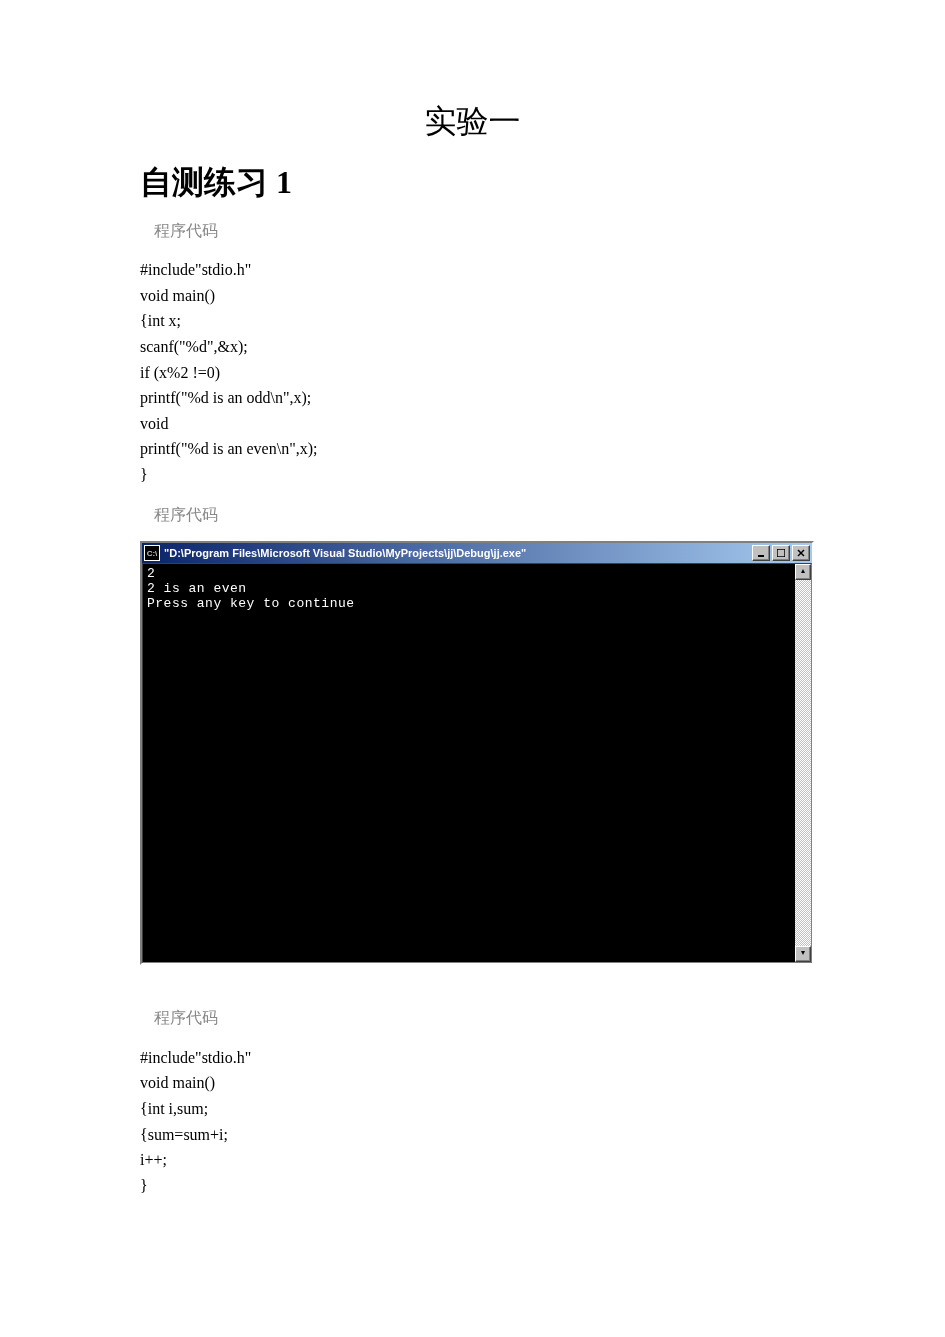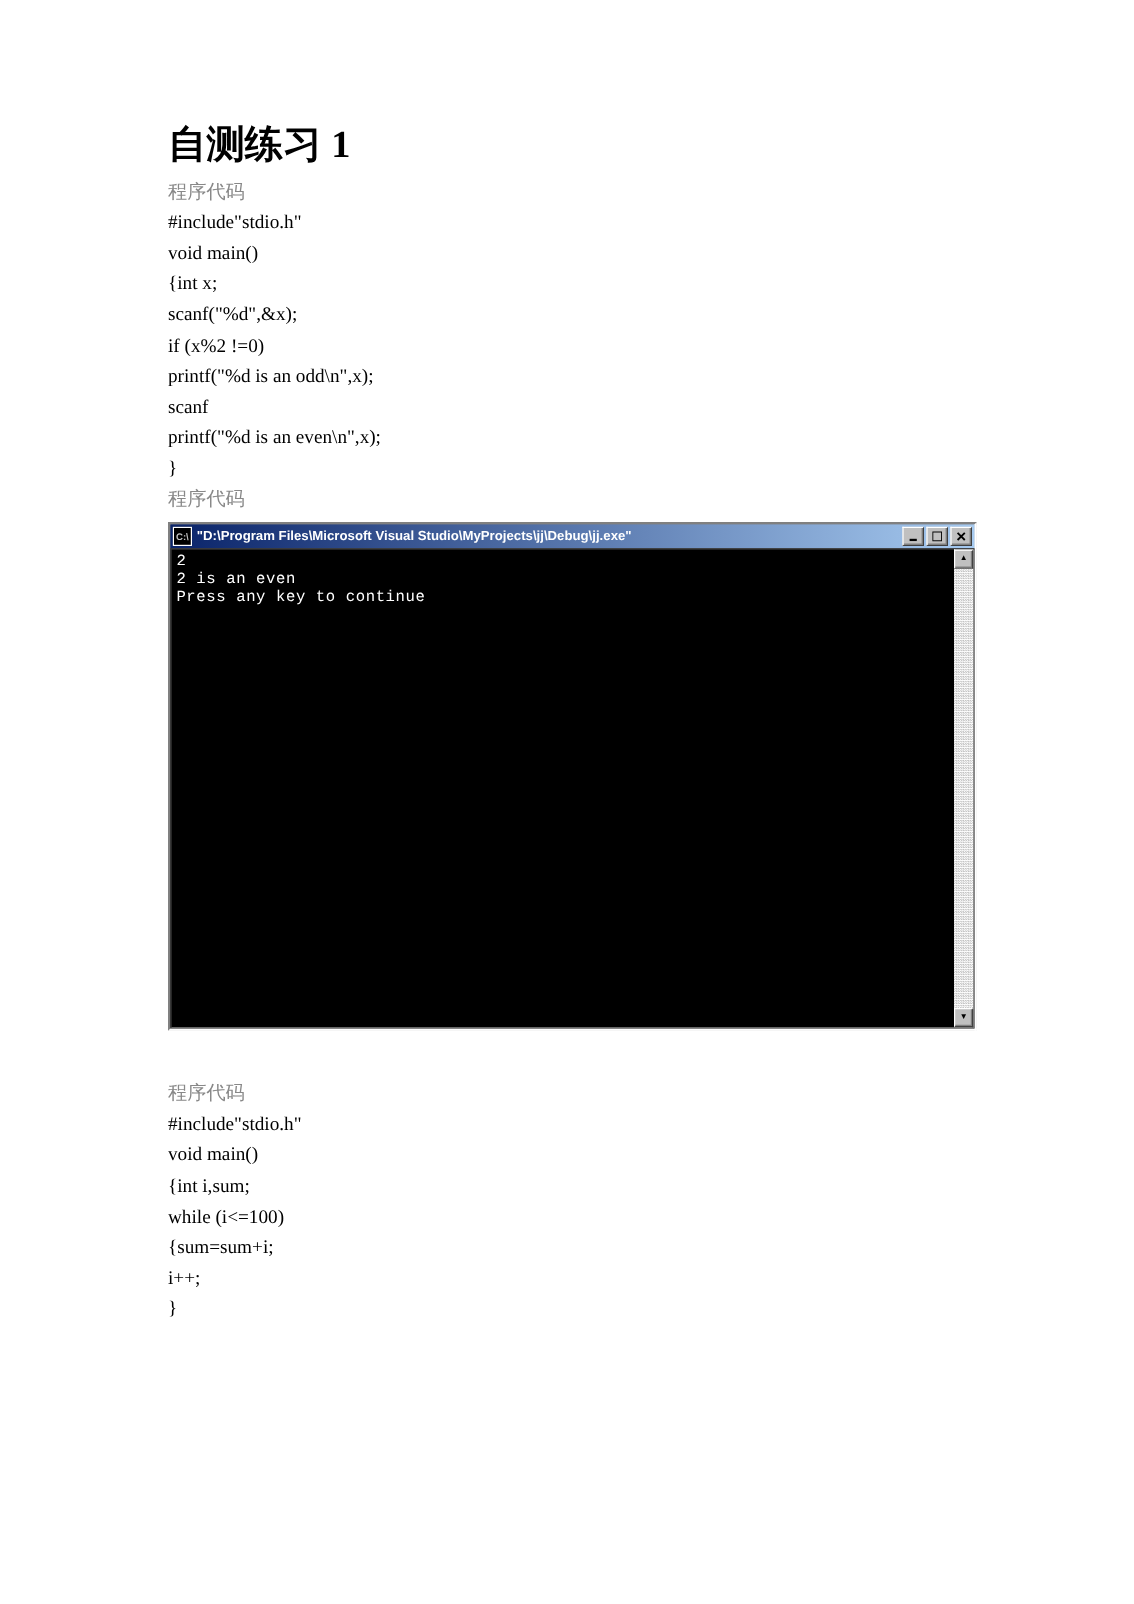--- a/index.html
+++ b/index.html
@@ -25,21 +25,21 @@
     .section-header {
       font-size: 32px;
       font-family: "SimSun", serif;
       margin: 0 0 6px 0;
       line-height: 1.3;
     }
     .label {
       font-size: 16px;
       color: #888;
       font-family: "SimSun", serif;
-      margin: 0;
+      margin: 14px;
       line-height: 1.6;
     }
     .code-line {
       font-size: 16px;
       font-family: "Times New Roman", serif;
       margin: 0;
       line-height: 1.6;
     }
     .console-window {
       border: 2px solid #808080;
@@ -147,31 +147,32 @@
     .scroll-track {
       flex: 1;
       background: repeating-conic-gradient(#c0c0c0 0% 25%, #fff 0% 50%) 50% / 2px 2px;
     }
   </style>
 </head>
 <body>
 
 <div class="page">
 
+  <h1 class="title">实验一</h1>
 
   <h2 class="section-header">自测练习 1</h2>
   <p class="label">程序代码</p>
 
   <p class="code-line">#include"stdio.h"</p>
   <p class="code-line">void main()</p>
   <p class="code-line">{int x;</p>
   <p class="code-line">scanf("%d",&amp;x);</p>
   <p class="code-line">if (x%2 !=0)</p>
   <p class="code-line">printf("%d is an odd\n",x);</p>
-  <p class="code-line">scanf</p>
+  <p class="code-line">void</p>
   <p class="code-line">printf("%d is an even\n",x);</p>
   <p class="code-line">}</p>
 
   <p class="label">程序代码</p>
 
   <div class="console-window">
     <div class="titlebar">
       <div class="titlebar-icon">C:\</div>
       <div class="titlebar-text">"D:\Program Files\Microsoft Visual Studio\MyProjects\jj\Debug\jj.exe"</div>
       <div class="titlebar-buttons">
@@ -203,18 +204,17 @@
         <div class="scroll-btn">▾</div>
       </div>
     </div>
   </div>
 
   <p class="label">程序代码</p>
 
   <p class="code-line">#include"stdio.h"</p>
   <p class="code-line">void main()</p>
   <p class="code-line">{int i,sum;</p>
-  <p class="code-line">while (i&lt;=100)</p>
   <p class="code-line">{sum=sum+i;</p>
   <p class="code-line">i++;</p>
   <p class="code-line">}</p>
 
 </div>
 
 </body></html>

